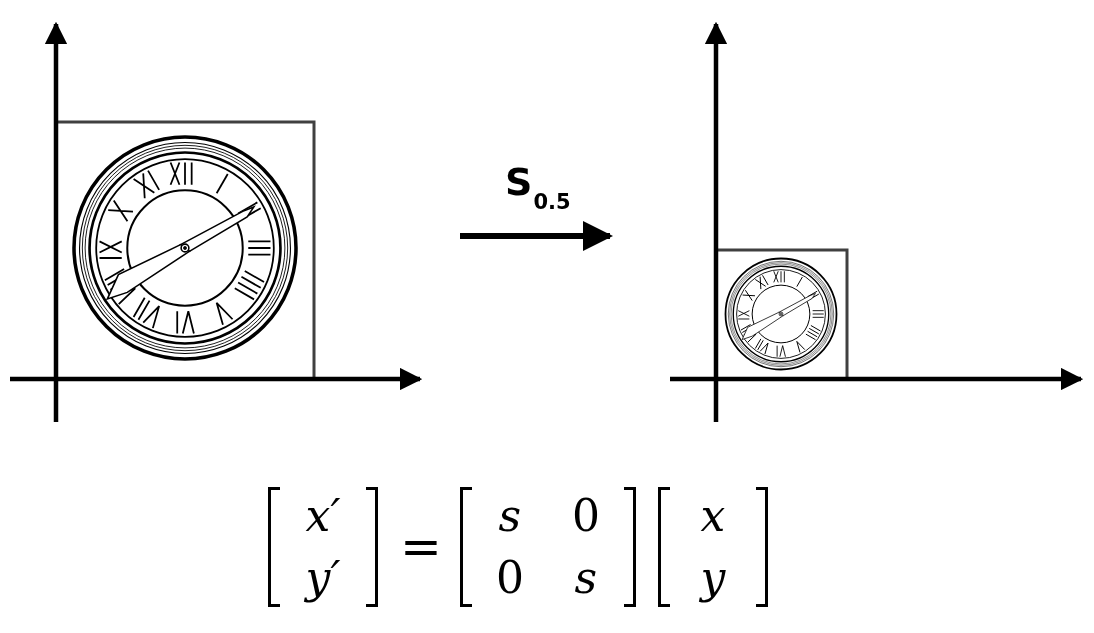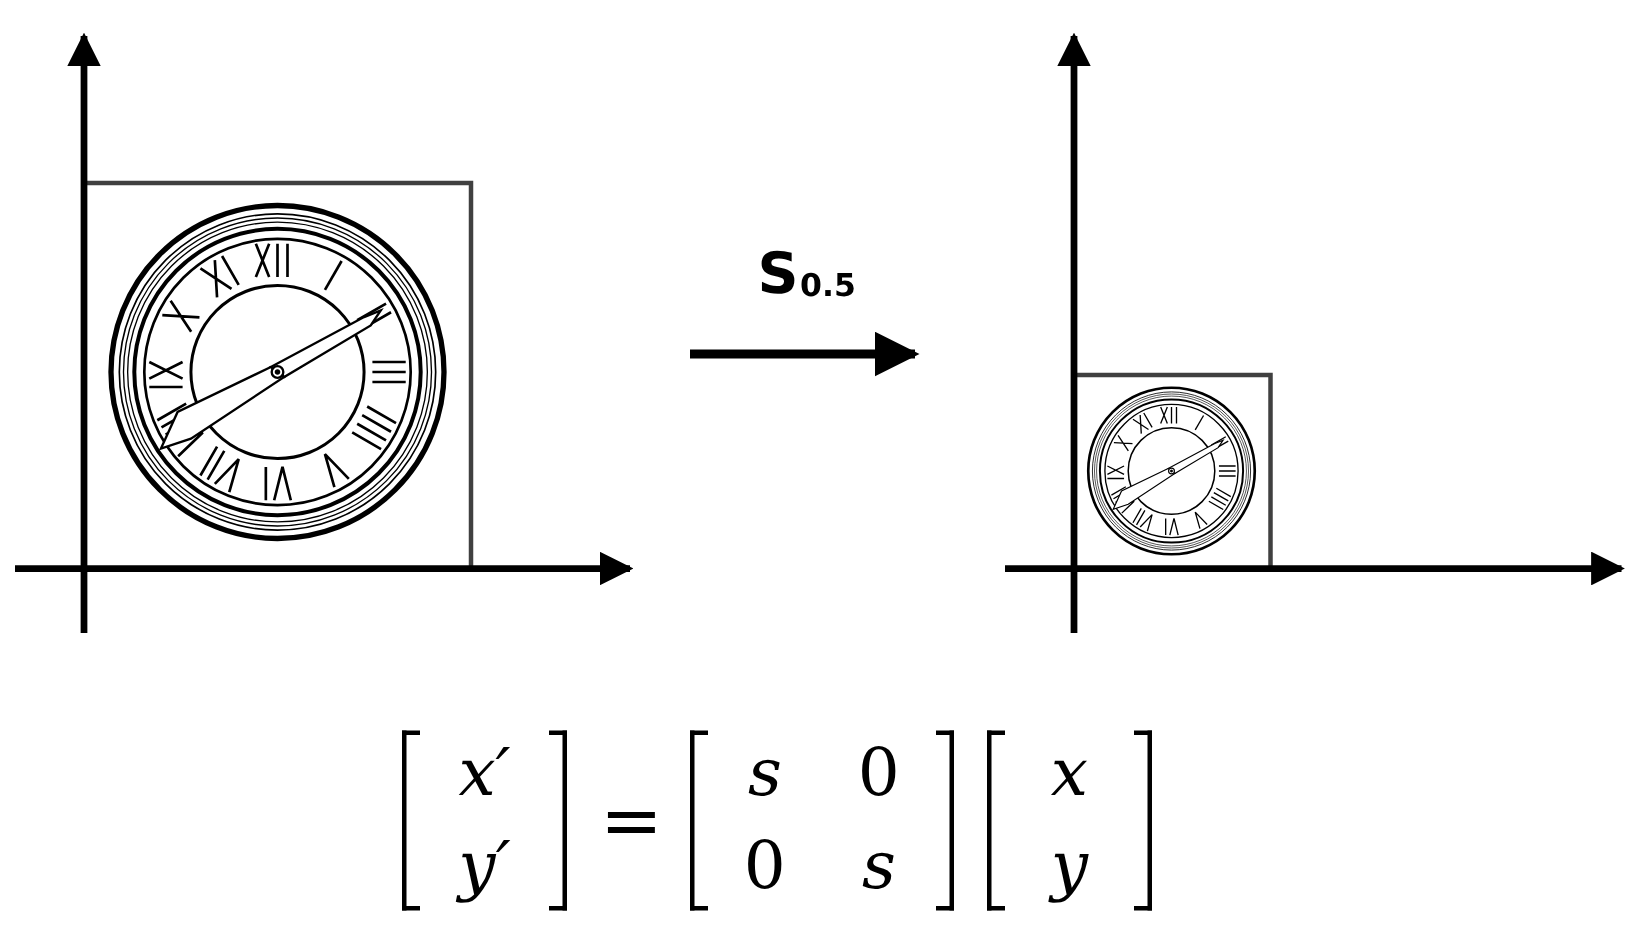--- a/index.html
+++ b/index.html
@@ -1,20 +1,20 @@
 <!DOCTYPE html>
 <html><head>
 <meta charset="utf-8">
 <style>
   html, body { margin: 0; padding: 0; background: #ffffff; }
   body { width: 1094px; height: 633px; position: relative; overflow: hidden; font-family: "DejaVu Sans", sans-serif; }
   #diagram { position: absolute; left: 0; top: 0; }
   .label-s { position: absolute; left: 505px; top: 160px; font-family: "DejaVu Sans", sans-serif; font-weight: bold; color: #000; }
   .label-s .main { font-size: 38px; }
-  .label-s .sub { font-size: 21px; position: relative; top: 2px; margin-left: 1px; }
+  .label-s .sub { font-size: 21px; position: relative; top: 14px; margin-left: 1px; }
   .equation { position: absolute; left: 268px; top: 484px; height: 126px; display: flex; align-items: center; font-family: "DejaVu Serif", serif; color: #000; }
   .bracket { width: 12px; height: 120px; border: 3px solid #000; box-sizing: border-box; }
   .bracket.l { border-right: none; }
   .bracket.r { border-left: none; }
   .mat { display: grid; row-gap: 12px; font-size: 44px; line-height: 50px; text-align: center; }
   .mat.one { grid-template-columns: 86px; }
   .mat.two { grid-template-columns: 76px 76px; }
   .mat .v { font-style: italic; }
   .eq-sign { font-size: 50px; margin: 0 18px 0 22px; }
   .gap { width: 22px; }

